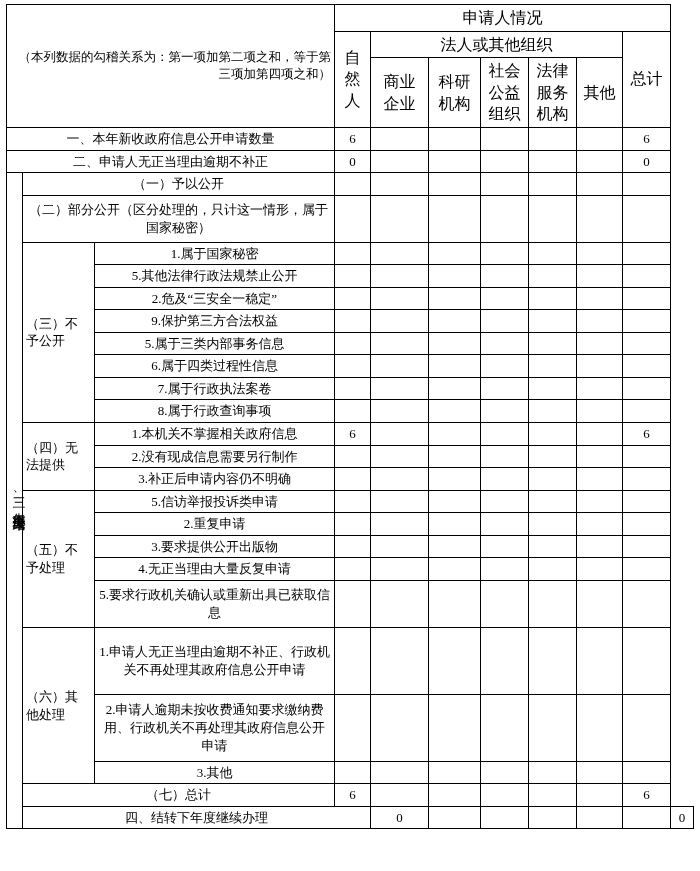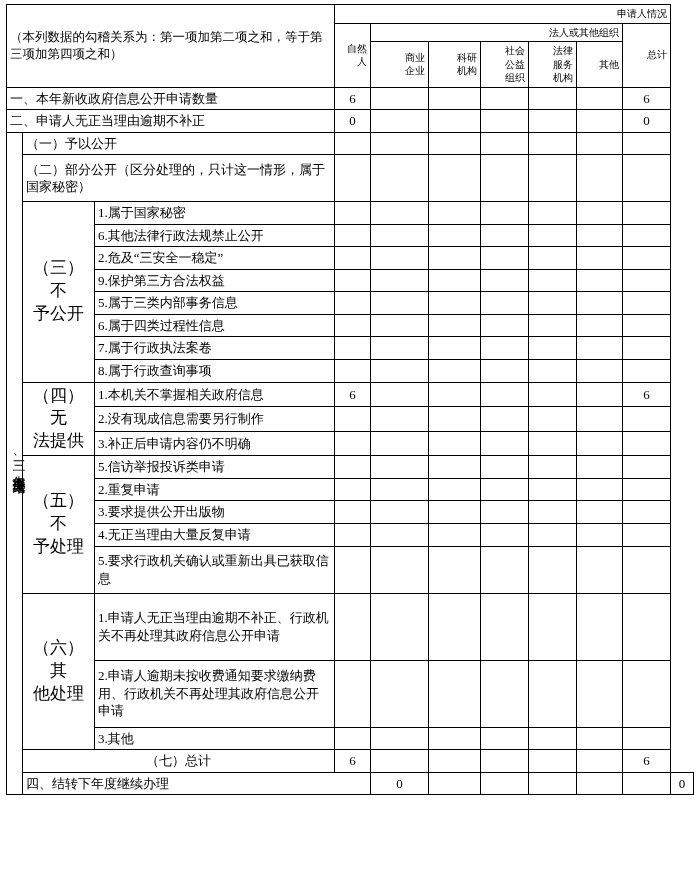--- a/index.html
+++ b/index.html
@@ -25,45 +25,45 @@
     font-size: 13px;
   }
   table.gov td, table.gov th {
     border: 1px solid #000000;
     padding: 2px 3px;
     vertical-align: middle;
     font-weight: normal;
     line-height: 1.35;
   }
   .ctr { text-align: center; }
-  .lft { text-align: left; }
+  .lft { text-align: center; }
   .note {
     font-size: 12.5px;
     line-height: 1.9;
-    text-align: left;
+    text-align: right;
     padding: 4px 6px;
   }
-  .hdr-main { text-align: right; font-size: 10px; }
+  .hdr-main { text-align: center; font-size: 16px; }
   .vert-label {
     text-align: center;
     font-size: 13px;
     line-height: 1.35;
     padding: 2px 1px;
     width: 16px;
   }
   .vert-inner {
     writing-mode: vertical-rl;
     text-orientation: upright;
     letter-spacing: 1px;
     margin: 0 auto;
     white-space: nowrap;
   }
   .grp-label {
-    text-align: center;
-    font-size: 17px;
+    text-align: left;
+    font-size: 13px;
     line-height: 1.5;
     padding: 2px 4px;
   }
   .num { text-align: center; font-size: 13px; font-family: "Liberation Serif", serif; }
   .rowtxt { font-size: 13px; }
   .tall { line-height: 1.55; }
   .colnat { width: 36px; }
   .colbiz { width: 58px; }
   .colres { width: 52px; }
   .colsoc { width: 48px; }
@@ -179,21 +179,21 @@
         <td class="lft rowtxt">1.属于国家秘密</td>
         <td class="num"></td>
         <td class="num"></td>
         <td class="num"></td>
         <td class="num"></td>
         <td class="num"></td>
         <td class="num"></td>
         <td class="num"></td>
       </tr>
       <tr>
-        <td class="lft rowtxt">6.其他法律行政法规禁止公开</td>
+        <td class="lft rowtxt">5.其他法律行政法规禁止公开</td>
         <td class="num"></td>
         <td class="num"></td>
         <td class="num"></td>
         <td class="num"></td>
         <td class="num"></td>
         <td class="num"></td>
         <td class="num"></td>
       </tr>
       <tr>
         <td class="lft rowtxt">2.危及“三安全一稳定”</td>

